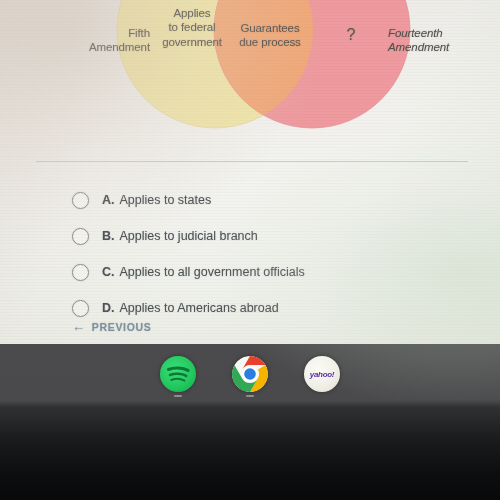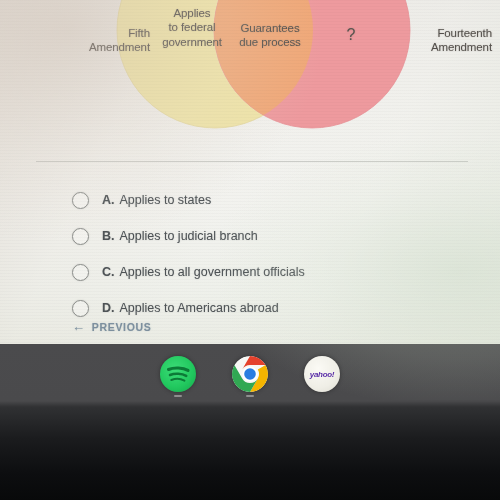--- a/index.html
+++ b/index.html
@@ -115,24 +115,25 @@
   }
 
   .lbl-fifth {
     left: 62px;
     top: 26px;
     width: 88px;
     text-align: right;
   }
 
   .lbl-fourteenth {
-    left: 396px;
+    left: 388px;
     top: 26px;
     width: 96px;
-    text-align: right;
+    text-align: left;
+    font-style: italic;
   }
 
   .lbl-left-circle {
     left: 150px;
     top: 6px;
     width: 84px;
     text-align: center;
   }
 
   .lbl-overlap {

